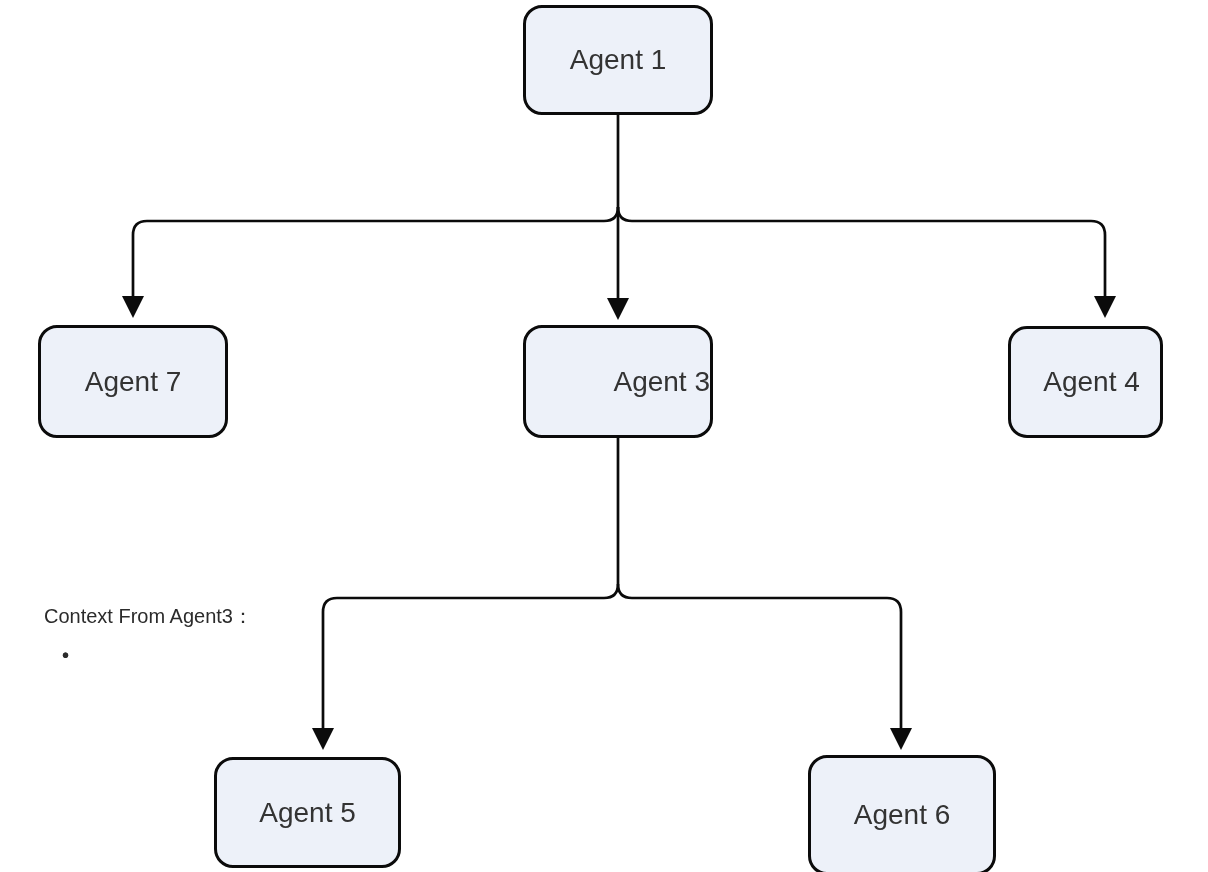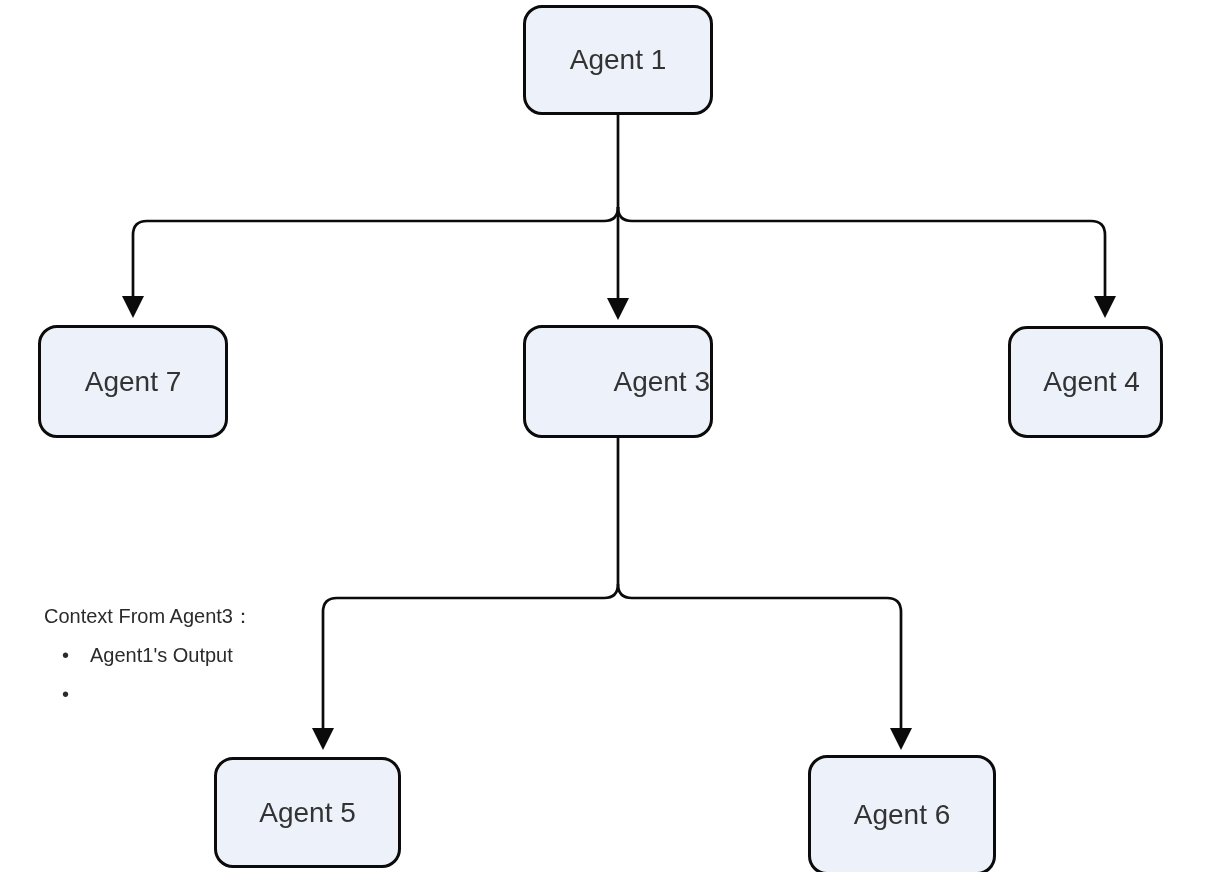--- a/index.html
+++ b/index.html
@@ -121,21 +121,20 @@
   </div>
   <div class="node n6">
     <span>Agent 6</span>
   </div>
 
   <div class="annotation">
     <div class="annotation-title">Context From Agent3：</div>
     <ul>
       <li>
         <span class="bullet">•</span>
-        <span>Agent1's Output</span>
       </li>
       <li>
         <span class="bullet">•</span>
       </li>
     </ul>
   </div>
 
 </div>
 
 </body></html>

